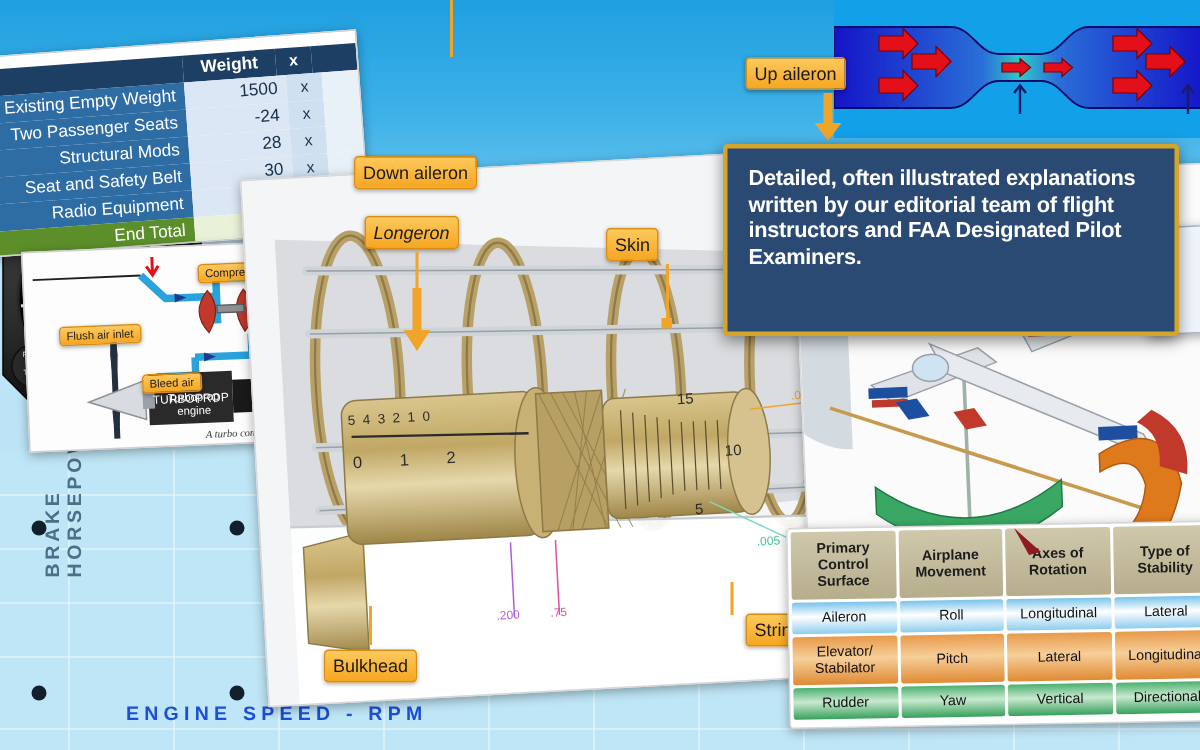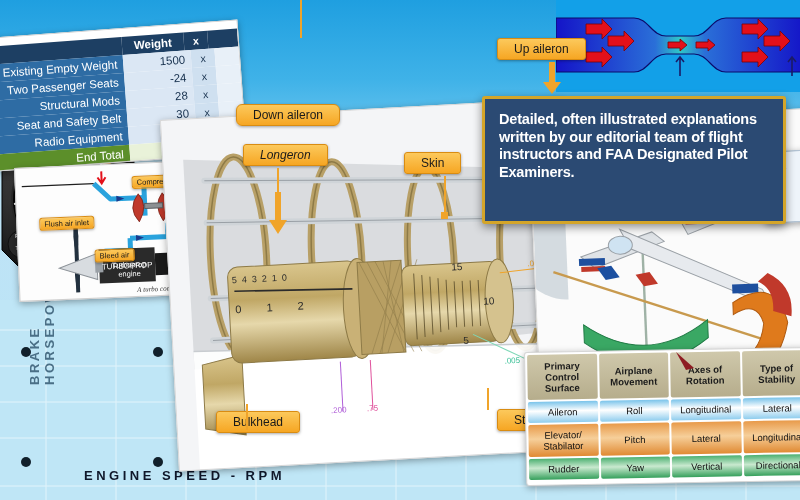--- a/index.html
+++ b/index.html
@@ -113,38 +113,38 @@
   }
   #banner p{
     margin:0;padding:12px 14px 0 14px;color:#ffffff;font-weight:bold;
     font-size:14.5px;line-height:17.5px;letter-spacing:-0.2px;
   }
 
   
   .callout{
     position:absolute;background:linear-gradient(180deg,#fcc95c 0%,#f6a623 100%);
     border:1.5px solid #d98c12;border-radius:3px;color:#1a1a1a;
-    font-size:12px;padding:3px 16px;white-space:nowrap;
+    font-size:12px;padding:3px 5px;white-space:nowrap;
     box-shadow:0 1px 3px rgba(0,0,0,.35);font-family:"Liberation Sans",sans-serif;
   }
   .callout.sm{font-size:7.5px;padding:1px 4px;border-width:1px;}
   .leader{position:absolute;background:#f0a42a;width:2px;}
   .leaderdot{position:absolute;width:7px;height:7px;background:#f0a42a;}
 
   
   #altim{left:18px;top:346px;width:136px;height:136px;}
 
   
   #bhp{
     position:absolute;left:-38px;top:300px;width:150px;height:20px;
     transform:rotate(-90deg);transform-origin:center center;
     color:#4a6f86;font-size:13px;letter-spacing:2.5px;font-weight:600;
   }
   #rpm{
-    position:absolute;left:84px;top:468px;color:#0f172a;font-size:13px;
+    position:absolute;left:84px;top:468px;color:#1d4ed8;font-size:13px;
     letter-spacing:3.5px;font-weight:600;
   }
 
   
   .dim{position:absolute;font-size:8px;font-family:"Liberation Sans",sans-serif;}
 </style>
 </head>
 <body>
 
 <div class="stage">
@@ -464,39 +464,39 @@
   </div>
 
   <div class="panel" id="hiddentbl">
     <div>Roll</div>
     <div>dinal</div>
     <div>teral</div>
     <div>l)</div>
   </div>
 
   <div class="leader" style="left:300px;top:0px;height:38px;"></div>
-  <div class="callout" style="left:236px;top:104px;border-radius:6px;">Down aileron</div>
+  <div class="callout" style="left:236px;top:104px;">Down aileron</div>
 
   <div class="callout" style="left:497px;top:38px;">Up aileron</div>
   <svg width="30" height="34" style="position:absolute;left:541px;top:62px;">
     <path d="M8,0 L8,20 L2,20 L11,32 L20,20 L14,20 L14,0 Z" fill="#f0a42a"></path>
   </svg>
 
   <div class="callout" style="left:243px;top:144px;font-style:italic;">Longeron</div>
   <div class="leader" style="left:277px;top:168px;height:46px;"></div>
 
   <div class="callout" style="left:404px;top:152px;">Skin</div>
   <div class="leader" style="left:444px;top:176px;height:38px;"></div>
   <div class="leaderdot" style="left:441px;top:212px;"></div>
 
   <svg width="24" height="46" style="position:absolute;left:268px;top:192px;">
     <path d="M7,0 L7,28 L1,28 L10,42 L19,28 L13,28 L13,0 Z" fill="#f0a42a"></path>
   </svg>
 
-  <div class="callout" style="left:216px;top:411px;text-align:right;">Bulkhead</div>
+  <div class="callout" style="left:216px;top:433px;text-align:right;">Bulkhead</div>
   <div class="leader" style="left:246px;top:404px;height:26px;"></div>
 
   <div class="callout" style="left:453px;top:409px;margin-left:44px;">Stringer</div>
   <div class="leader" style="left:487px;top:388px;height:22px;"></div>
 
   <div id="altim">
     <svg width="136" height="136" viewBox="0 0 136 136">
       <defs>
         <radialGradient id="bezel" cx=".35" cy=".3" r=".8">
           <stop offset="0%" stop-color="#4c4c4c"></stop>

